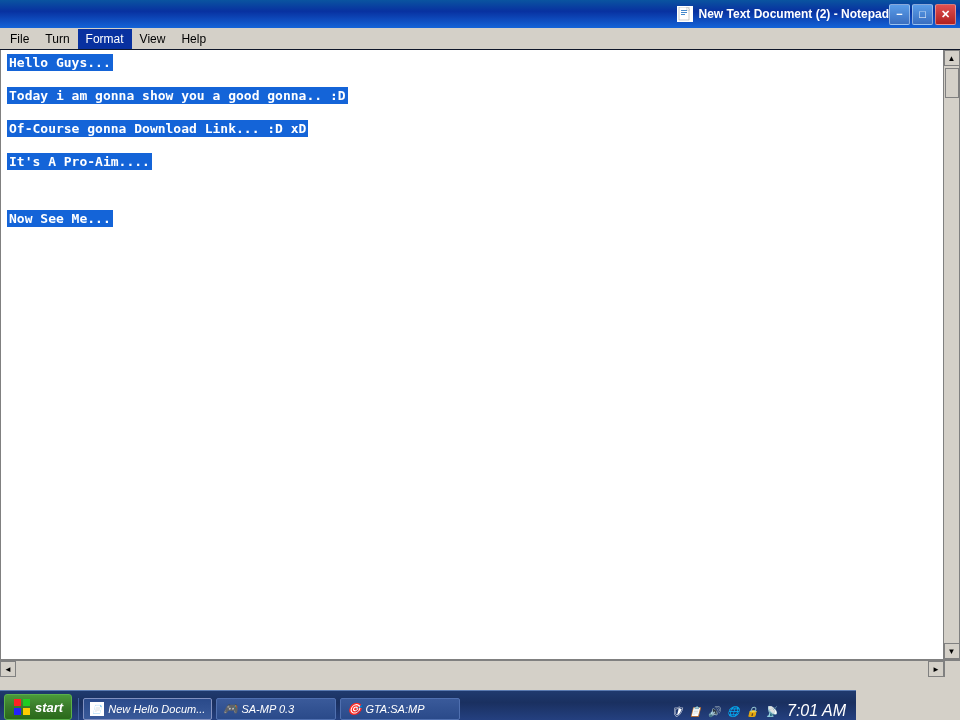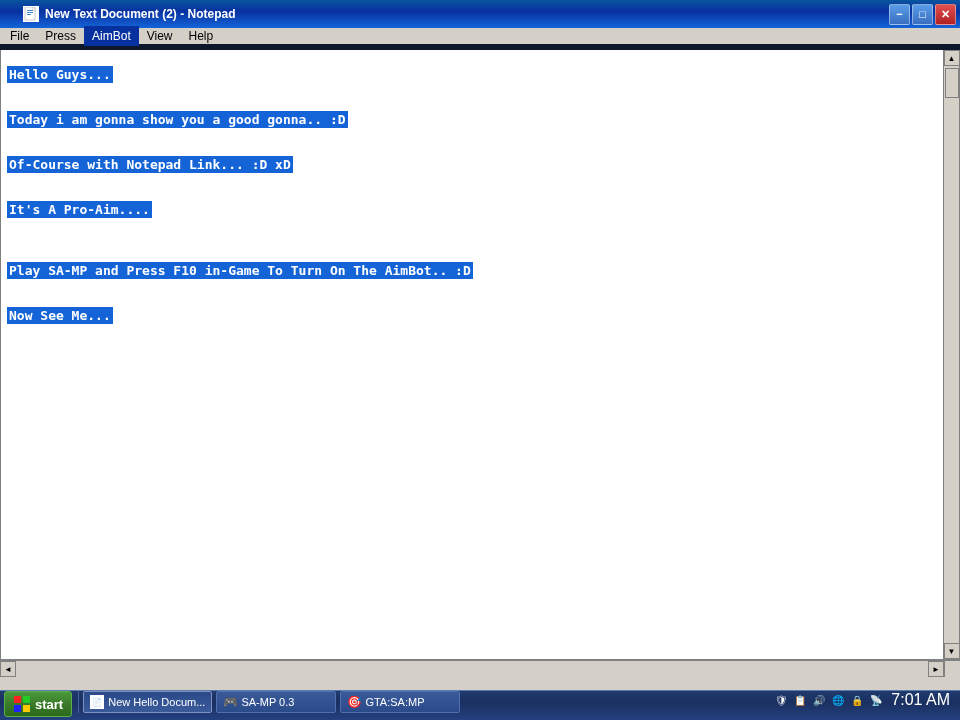--- a/index.html
+++ b/index.html
@@ -4,21 +4,21 @@
   <style>
     * { margin: 0; padding: 0; box-sizing: border-box; }
     body { width: 960px; height: 720px; overflow: hidden; font-family: 'Tahoma', sans-serif; font-size: 12px; background: #d4d0c8; }
 
     
     #title-bar {
       background: linear-gradient(to bottom, #0a54a0 0%, #0831a0 40%, #1464d8 100%);
       height: 28px;
       display: flex;
       align-items: center;
-      justify-content: space-between;
+      justify-content: flex-end;
       padding: 0 4px 0 23px;
       user-select: none;
     }
     #title-bar-left {
       display: flex;
       align-items: center;
       gap: 6px;
     }
     #title-icon {
       width: 16px;
@@ -55,21 +55,21 @@
     .title-btn.maximize { background: linear-gradient(to bottom, #5a9de8, #3a6ec0); }
     .title-btn.close { background: linear-gradient(to bottom, #e05050, #b02020); }
 
     
     #menu-bar {
       background: #d4d0c8;
       height: 22px;
       display: flex;
       align-items: center;
       padding: 0 2px;
-      border-bottom: 6px solid #0f172a;
+      border-bottom: 1px solid #0f172a;
     }
     .menu-item {
       padding: 2px 8px;
       cursor: pointer;
       font-size: 12px;
       color: #000;
       height: 20px;
       display: flex;
       align-items: center;
     }
@@ -151,34 +151,34 @@
       display: inline-block;
       background: #1464d8;
       color: white;
       font-weight: bold;
       margin-bottom: 4px;
       padding: 1px 2px;
       white-space: nowrap;
     }
     .text-block {
       margin-bottom: 4px;
-      margin-top: 12px;
     }
 
     
     #taskbar {
       position: absolute;
       bottom: 0;
       left: 0;
-      width: 960px;
+      width: 856px;
       height: 30px;
       background: linear-gradient(to bottom, #1f3a6e 0%, #1a3060 40%, #244080 100%);
       display: flex;
-      align-items: flex-start;
+      align-items: flex-end;
       border-top: 1px solid #5a7ab0;
+      font-style: italic;
     }
 
     #start-button {
       height: 26px;
       background: linear-gradient(to bottom, #4a9a3a 0%, #3a7a2a 50%, #2a6a1a 100%);
       border: 1px solid #5ab04a;
       border-radius: 3px;
       margin: 0 4px;
       padding: 0 8px;
       display: flex;
@@ -290,52 +290,49 @@
   </div>
   <div id="title-buttons">
     <div class="title-btn minimize">−</div>
     <div class="title-btn maximize">□</div>
     <div class="title-btn close">✕</div>
   </div>
 </div>
 
 <div id="menu-bar">
   <div class="menu-item">File</div>
-  <div class="menu-item">Press</div>
-  <div class="menu-item active">AimBot</div>
+  <div class="menu-item">Turn</div>
+  <div class="menu-item active">Format</div>
   <div class="menu-item">View</div>
   <div class="menu-item">Help</div>
 </div>
 
 <div id="editor-wrapper">
   <div id="editor-container">
 
     <div id="text-content">
 
       <div class="text-block">
         <span class="text-line">Hello Guys...</span>
       </div>
       <div style="height:8px"></div>
       <div class="text-block">
         <span class="text-line">Today i am gonna show you a good gonna.. :D</span>
       </div>
       <div style="height:8px"></div>
       <div class="text-block">
-        <span class="text-line">Of-Course with Notepad Link... :D xD</span>
+        <span class="text-line">Of-Course gonna Download Link... :D xD</span>
       </div>
       <div style="height:8px"></div>
       <div class="text-block">
         <span class="text-line">It's A Pro-Aim....</span>
       </div>
       <div style="height:8px"></div>
       <div style="height:8px"></div>
       <div style="height:8px"></div>
-      <div class="text-block">
-        <span class="text-line">Play SA-MP and Press F10 in-Game To Turn On The AimBot.. :D</span>
-      </div>
       <div style="height:8px"></div>
       <div class="text-block">
         <span class="text-line">Now See Me...</span>
       </div>
 
     </div>
 
     <div id="scrollbar-right">
       <div class="scroll-arrow">▲</div>
       <div class="scroll-thumb-v"></div>

